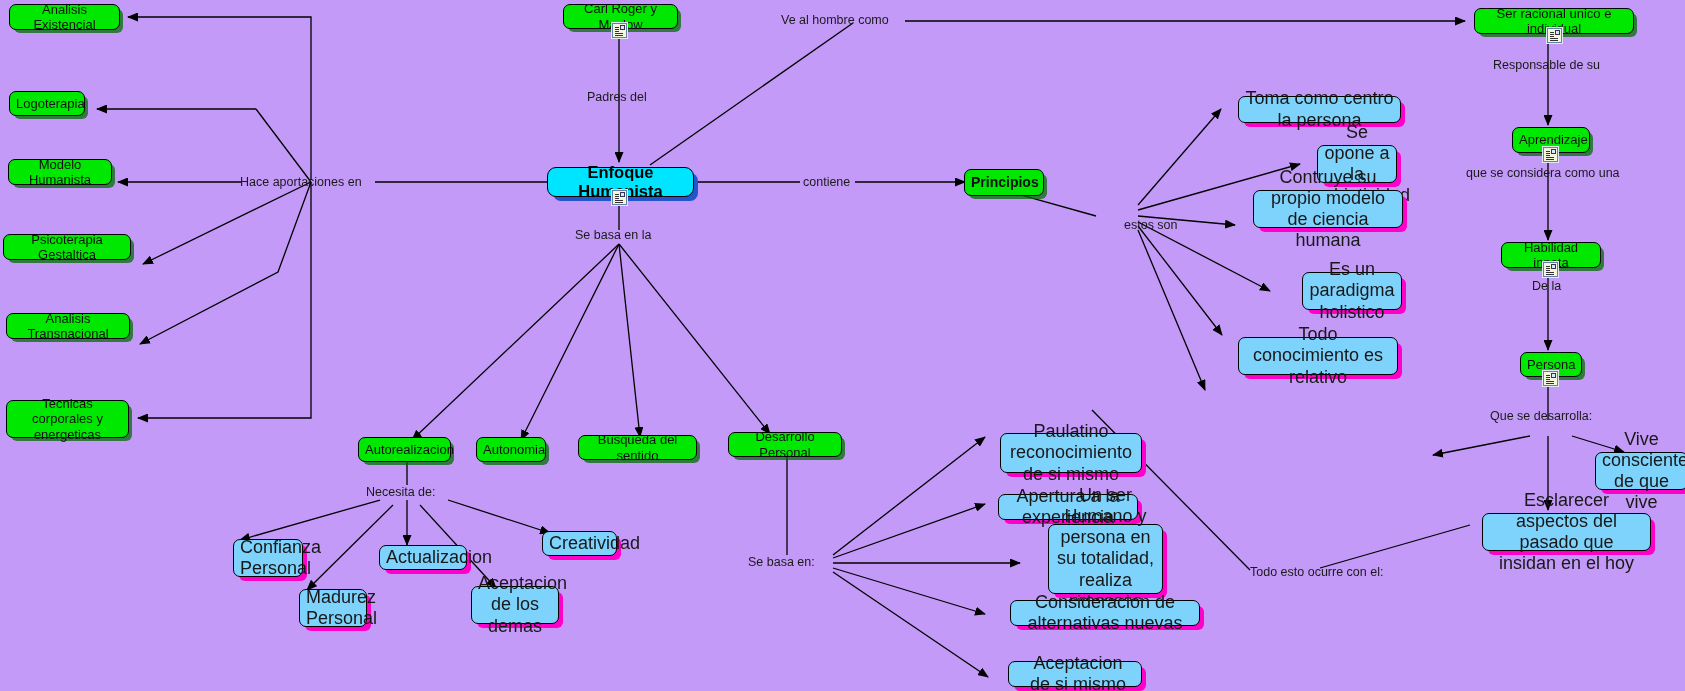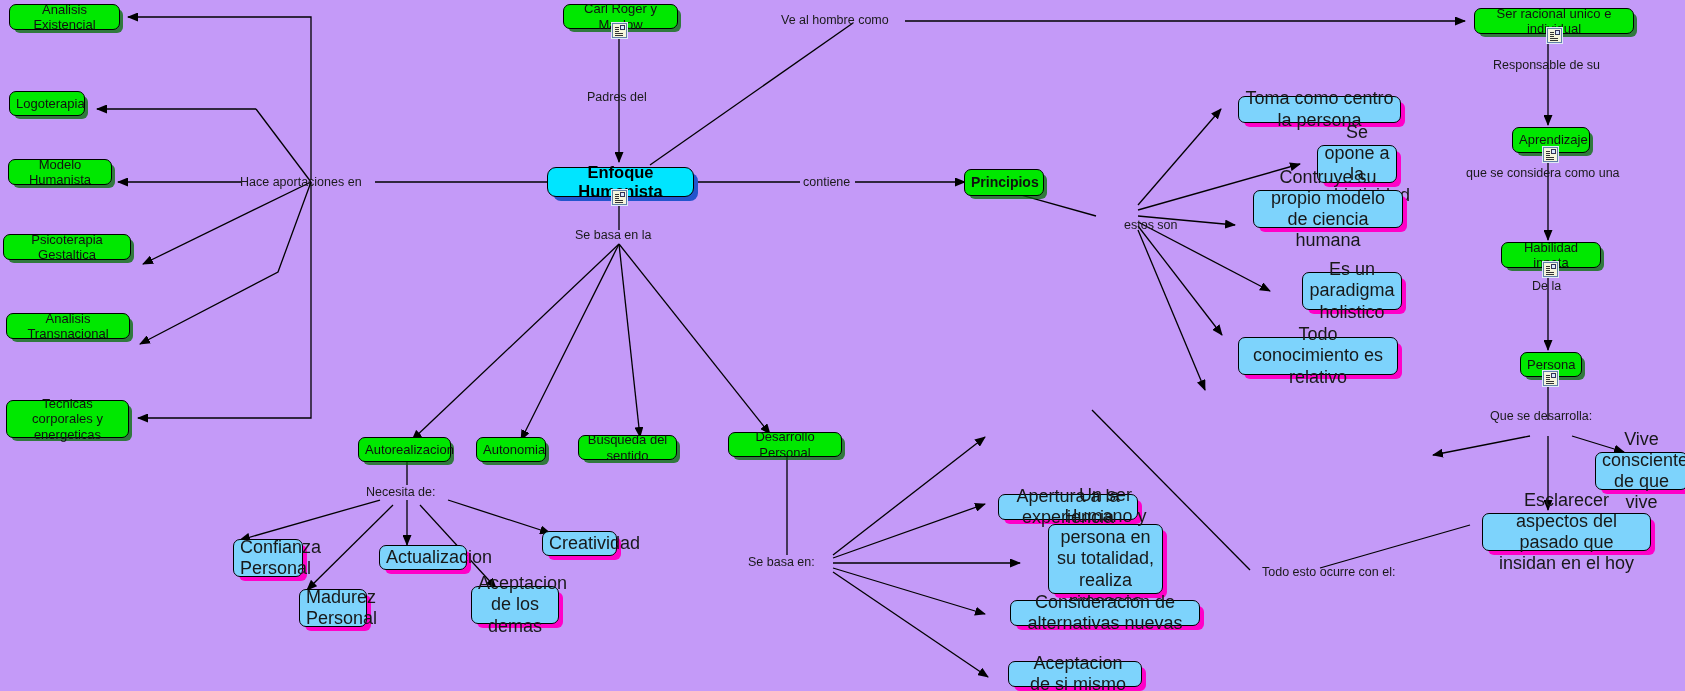--- a/index.html
+++ b/index.html
@@ -214,21 +214,21 @@
   <div class="node green bold" style="left:964px;top:169px;width:80px;height:27px;">
     <span>Principios</span>
   </div>
 
   <div class="node green" style="left:358px;top:437px;width:93px;height:25px;">
     <span>Autorealizacion</span>
   </div>
   <div class="node green" style="left:476px;top:437px;width:70px;height:25px;">
     <span>Autonomia</span>
   </div>
-  <div class="node green" style="left:578px;top:435px;width:99px;height:25px;">
+  <div class="node green" style="left:578px;top:435px;width:119px;height:25px;">
     <span>Busqueda del sentido</span>
   </div>
   <div class="node green" style="left:728px;top:432px;width:114px;height:25px;">
     <span>Desarrollo Personal</span>
   </div>
 
   <div class="node pink" style="left:221px;top:539px;width:70px;height:38px;">
     <span>Confianza Personal</span>
   </div>
   <div class="node pink" style="left:287px;top:589px;width:68px;height:38px;">
@@ -253,20 +253,23 @@
   <div class="node pink" style="left:1241px;top:190px;width:150px;height:38px;">
     <span>Contruye su propio modelo de ciencia humana</span>
   </div>
   <div class="node pink" style="left:1290px;top:272px;width:100px;height:38px;">
     <span>Es un paradigma holistico</span>
   </div>
   <div class="node pink" style="left:1226px;top:337px;width:160px;height:38px;">
     <span>Todo conocimiento es relativo</span>
   </div>
 
+  <div class="node pink" style="left:988px;top:433px;width:142px;height:40px;">
+    <span>Paulatino reconocimiento de si mismo</span>
+  </div>
   <div class="node pink" style="left:986px;top:494px;width:140px;height:26px;">
     <span>Apertura a la experiencia</span>
   </div>
   <div class="node pink" style="left:1036px;top:524px;width:115px;height:70px;">
     <span>Un ser Humano y persona en su totalidad, realiza procesos racionales.</span>
   </div>
   <div class="node pink" style="left:998px;top:600px;width:190px;height:26px;">
     <span>Consideracion de alternativas nuevas</span>
   </div>
   <div class="node pink" style="left:996px;top:661px;width:134px;height:26px;padding-left:12px;">
@@ -333,15 +336,15 @@
   <div class="lbl" style="left:803px;top:175px;">contiene</div>
   <div class="lbl" style="left:240px;top:175px;">Hace aportaciones en</div>
   <div class="lbl" style="left:575px;top:228px;">Se basa en la</div>
   <div class="lbl" style="left:366px;top:485px;">Necesita de:</div>
   <div class="lbl" style="left:1124px;top:210px;margin-top:8px;">estos son</div>
   <div class="lbl" style="left:748px;top:555px;">Se basa en:</div>
   <div class="lbl" style="left:1493px;top:58px;">Responsable de su</div>
   <div class="lbl" style="left:1466px;top:166px;">que se considera como una</div>
   <div class="lbl" style="left:1532px;top:279px;">De la</div>
   <div class="lbl" style="left:1490px;top:409px;">Que se desarrolla:</div>
-  <div class="lbl" style="left:1250px;top:565px;margin-left:12px;">Todo esto ocurre con el:</div>
+  <div class="lbl" style="left:1250px;top:565px;">Todo esto ocurre con el:</div>
 
 </div>
 
 </body></html>

